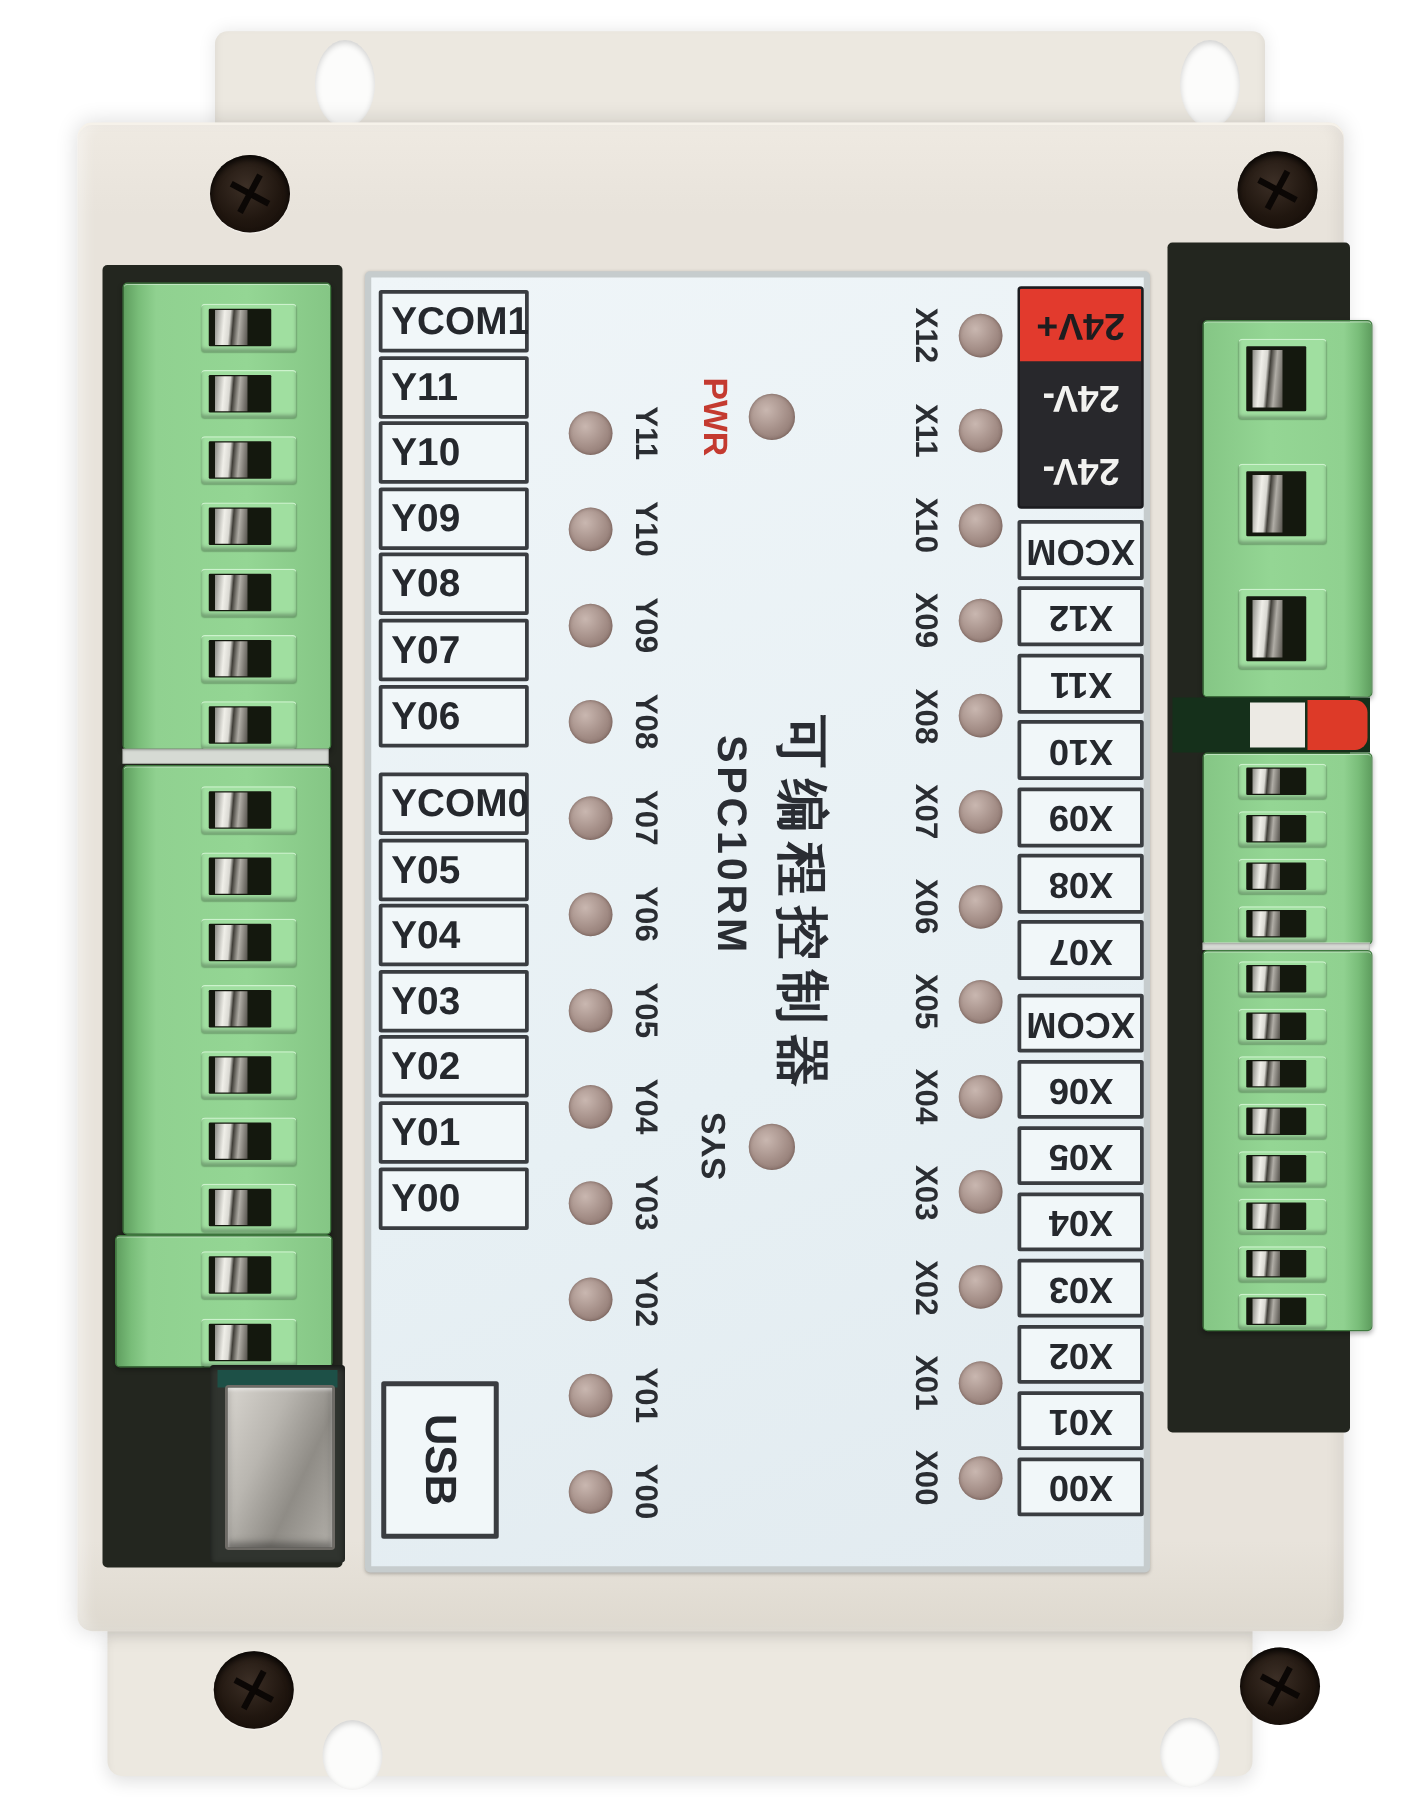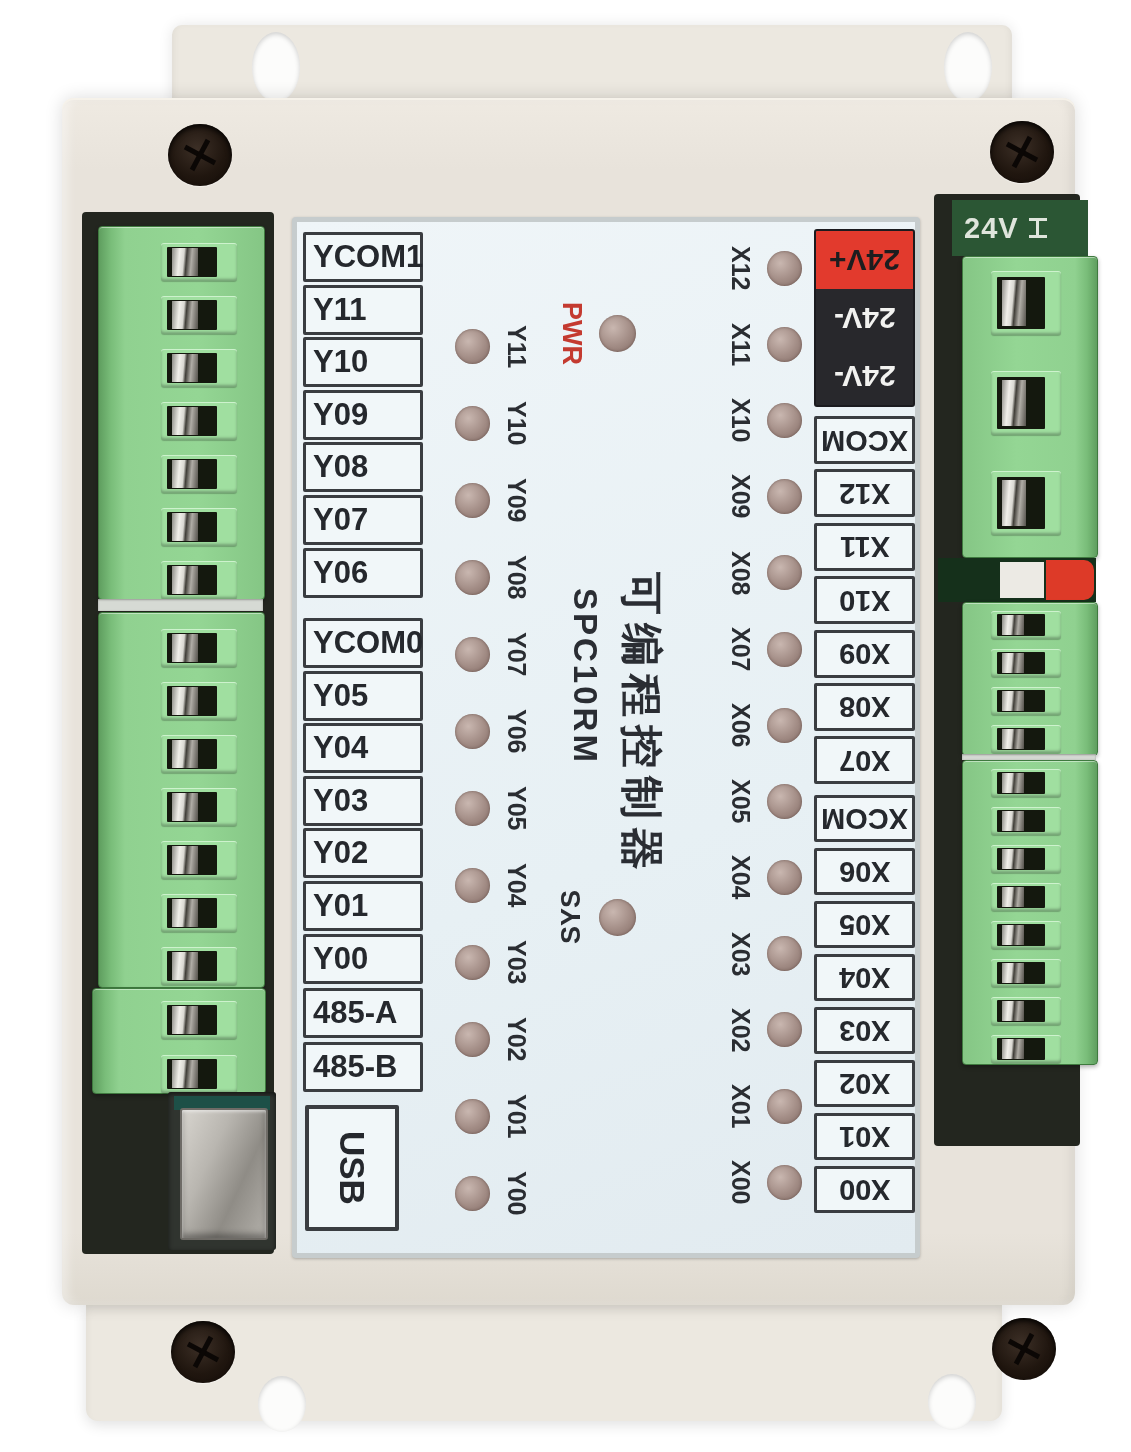--- a/index.html
+++ b/index.html
@@ -111,24 +111,20 @@
 
   <div class="abs body"></div>
   <div class="abs screw" style="left:168px;top:124px;"></div>
   <div class="abs screw" style="left:990px;top:121px;"></div>
   <div class="abs screw" style="left:171px;top:1321px;"></div>
   <div class="abs screw" style="left:992px;top:1318px;"></div>
 
   <div class="abs bay" style="left:82px;top:212px;width:192px;height:1042px;"></div>
   <div class="abs bay" style="left:934px;top:194px;width:146px;height:952px;"></div>
 
-  <div class="abs pcbtag" style="left:952px;top:200px;width:124px;height:56px;">
-    <span>24V</span>
-    <span class="dcsym"></span>
-  </div>
 
   <div class="abs tb" style="left:98px;top:226px;width:165px;height:372px;">
     <div class="wincol" style="margin-top:16px;gap:15px;">
       <div class="win winL">
           <div class="opening">
             <div class="screwhead"></div>
           </div>
         </div>
       <div class="win winL">
           <div class="opening">
@@ -331,25 +327,20 @@
   <div class="abs lcol" style="left:303px;top:618px;gap:2.6px;">
 
   <div class="lbox">YCOM0</div>
       <div class="lbox">Y05</div>
       <div class="lbox">Y04</div>
       <div class="lbox">Y03</div>
       <div class="lbox">Y02</div>
       <div class="lbox">Y01</div>
       <div class="lbox">Y00</div>
     </div>
-  <div class="abs lcol" style="left:303px;top:988px;gap:4px;">
-
-  <div class="lbox">485-A</div>
-      <div class="lbox">485-B</div>
-    </div>
   <div class="abs usbbox" style="left:305px;top:1105px;width:94px;height:126px;">
     <span class="vt" style="font-size:35px;font-weight:bold;color:#25282d;">USB</span>
   </div>
 
   <div class="abs ledrow" style="left:556px;top:298px;height:70px;">
     <span class="vt pwrlab">PWR</span>
     <span class="led" style="margin-left:12px;width:37px;height:37px;"></span>
   </div>
 
   <div class="abs ledrow" style="left:556px;top:882px;height:70px;">

